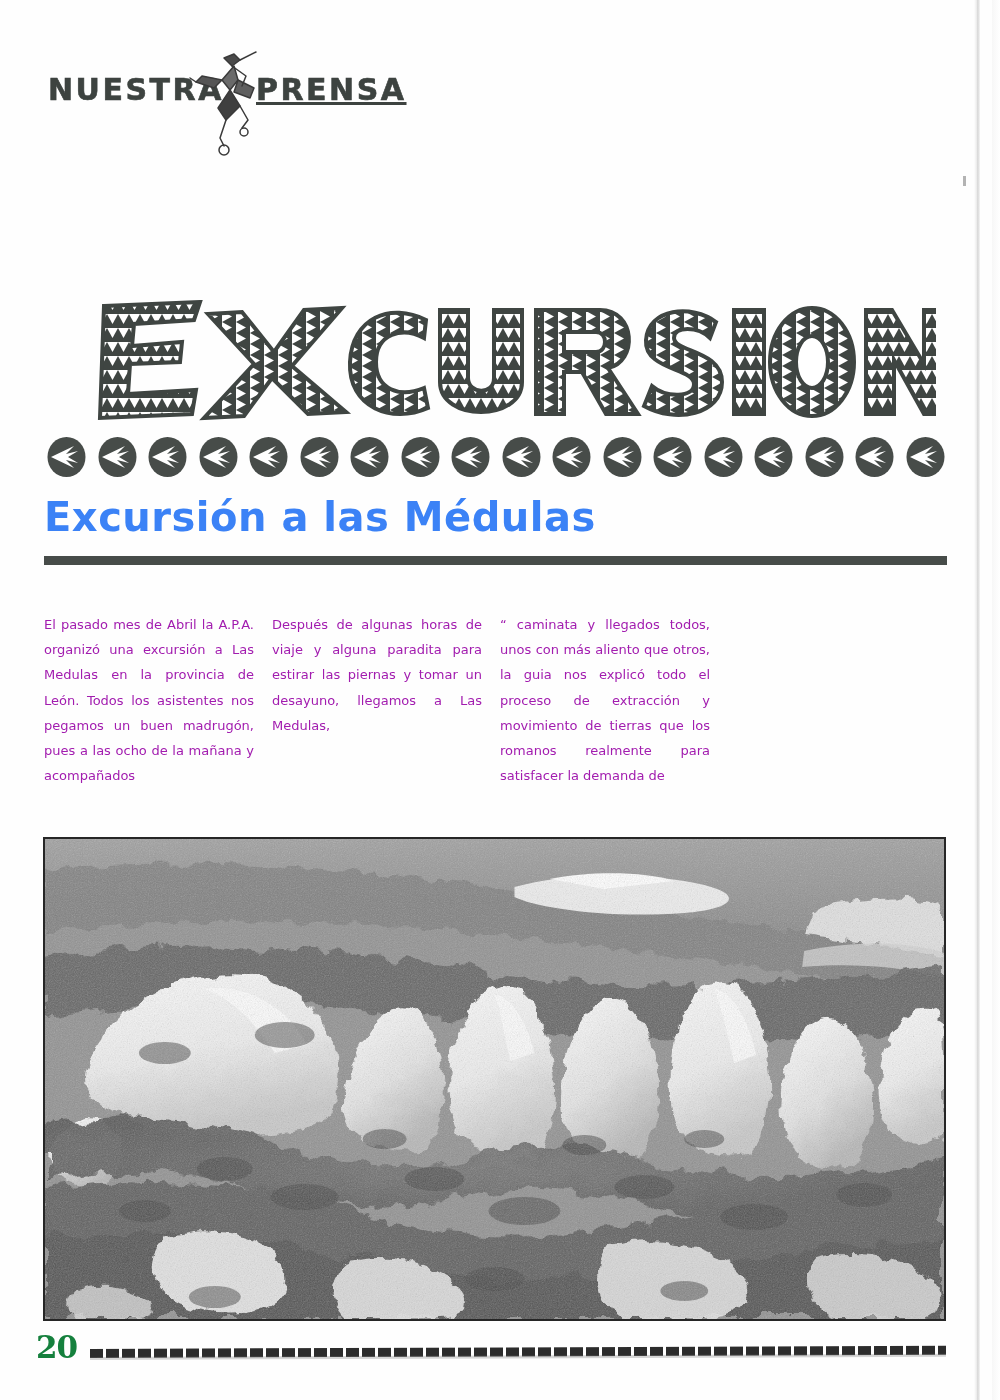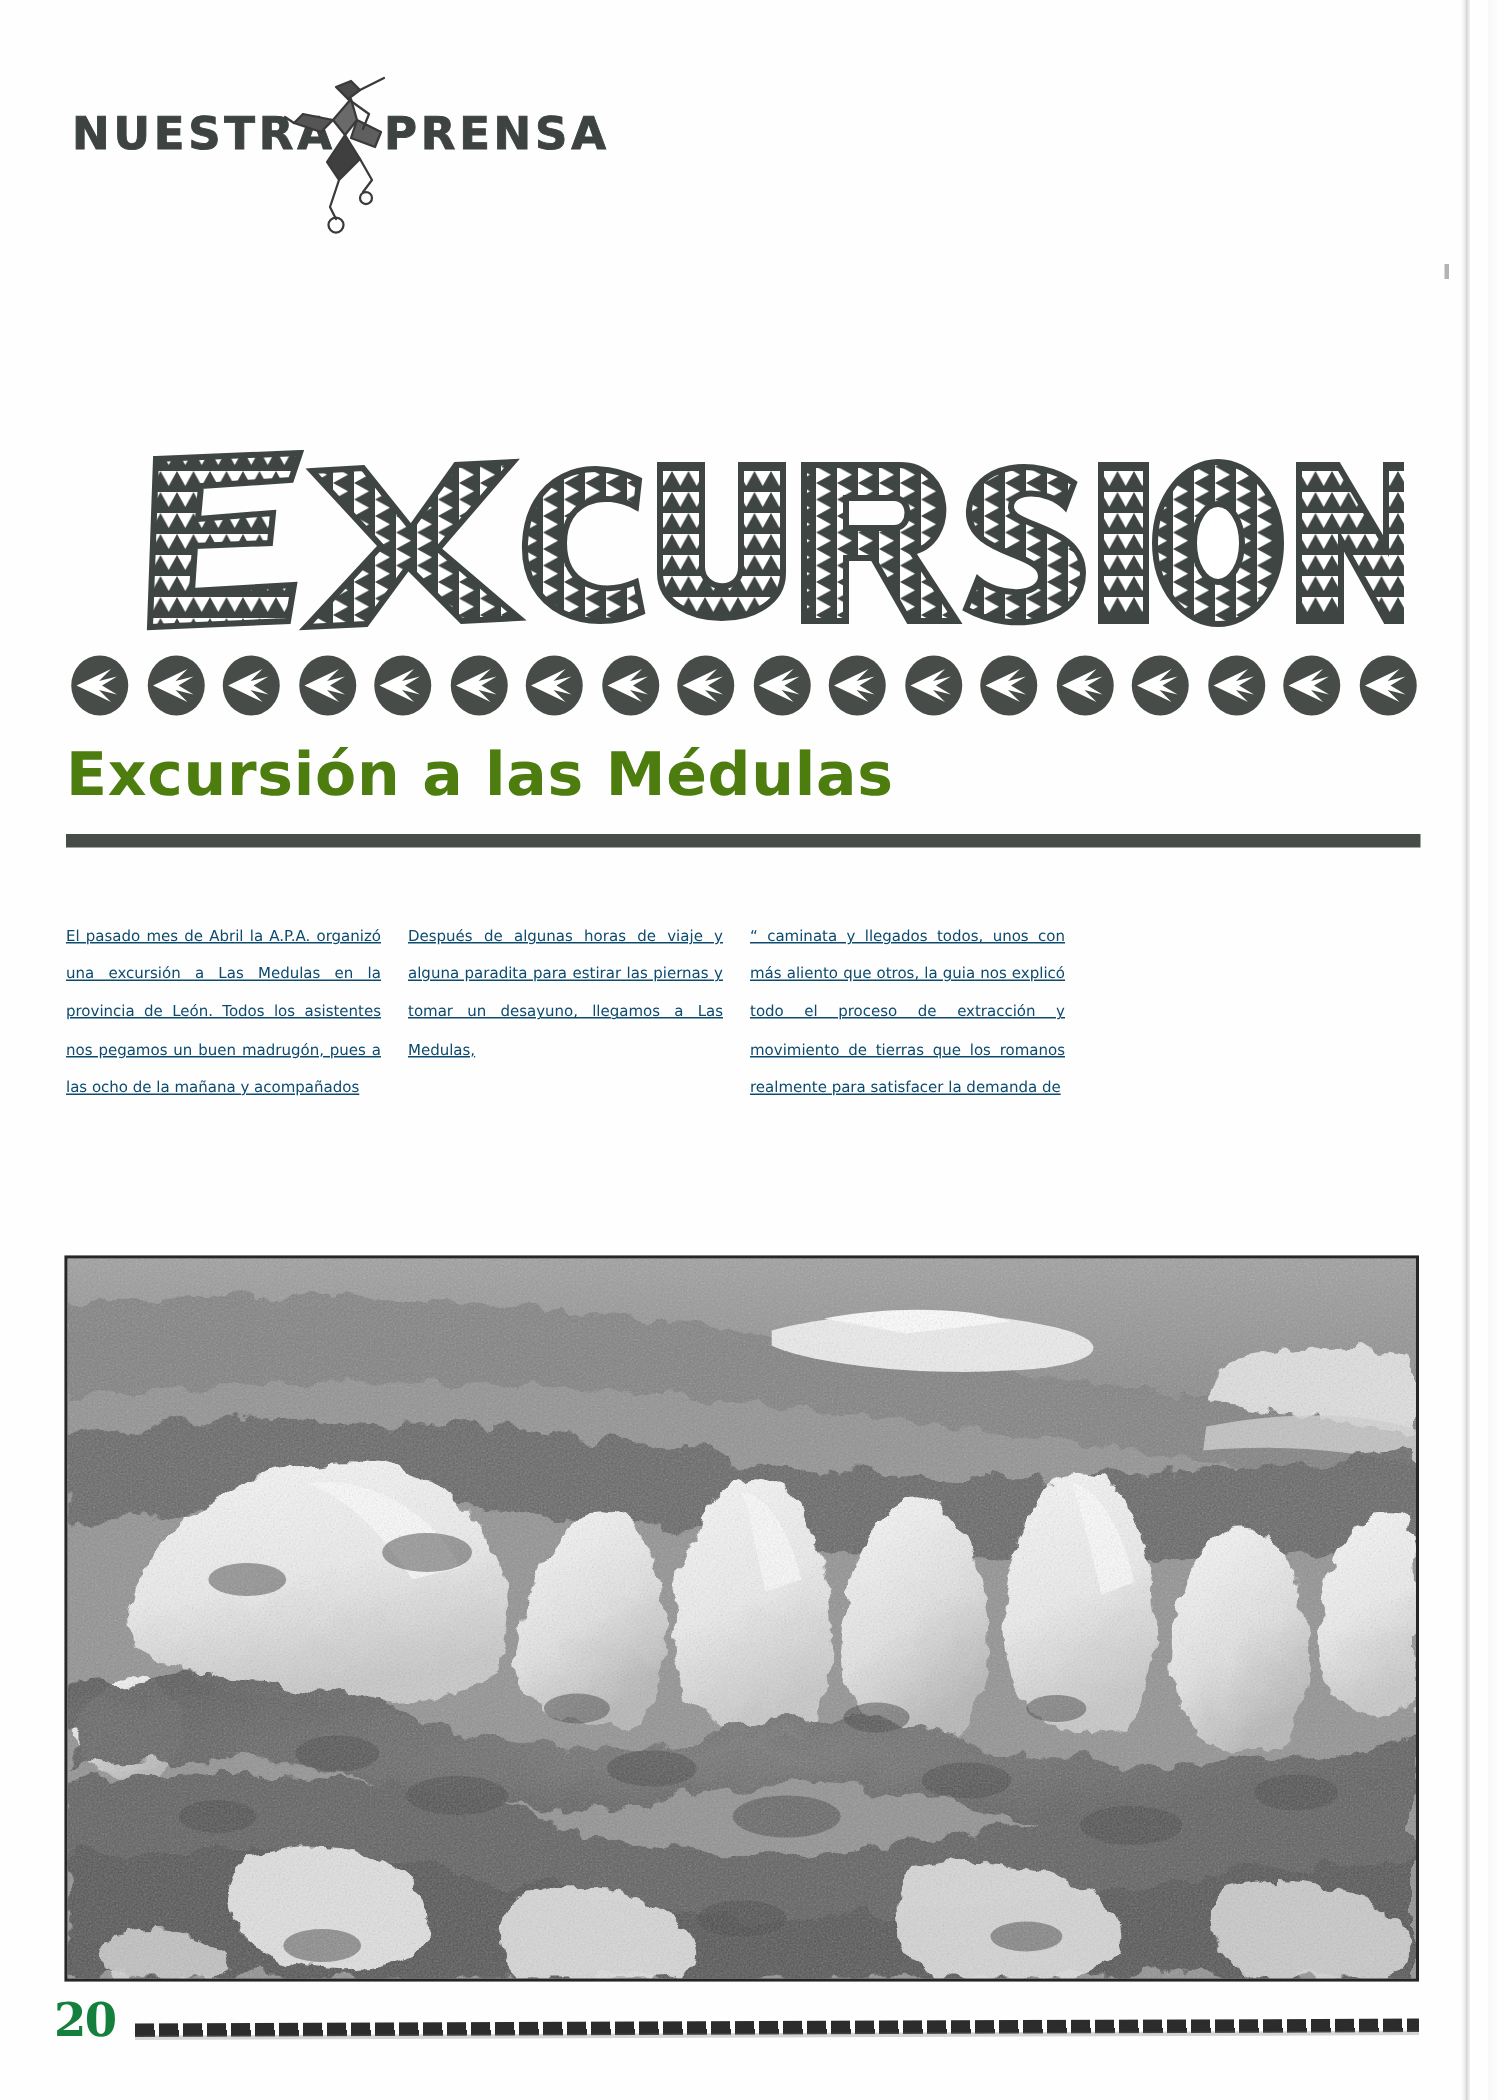--- a/index.html
+++ b/index.html
@@ -58,21 +58,21 @@
     position: absolute;
     top: 26px;
     font-family: "DejaVu Sans", sans-serif;
     font-weight: bold;
     font-size: 30px;
     letter-spacing: 2.5px;
     color: #3d4340;
     -webkit-text-stroke: 0.6px #3d4340;
   }
   .masthead-word.left  { left: 4px; }
-  .masthead-word.right { left: 212px; }
+  .masthead-word.right { left: 212px; text-decoration: underline; }
   .masthead-figure {
     position: absolute;
     left: 140px;
     top: 0px;
     width: 92px;
     height: 110px;
   }
 
   
   .display-title {
@@ -102,21 +102,21 @@
 
   
   .subtitle {
     position: absolute;
     left: 44px;
     top: 494px;
     font-family: "DejaVu Sans", sans-serif;
     font-weight: bold;
     font-size: 40px;
     letter-spacing: 0.5px;
-    color: #4d7c0f;
+    color: #3b82f6;
     white-space: nowrap;
   }
   .rule-heavy {
     position: absolute;
     left: 44px;
     top: 556px;
     width: 903px;
     height: 9px;
     background: #474c49;
   }
@@ -130,27 +130,26 @@
     display: flex;
     gap: 18px;
   }
   .col {
     width: 210px;
     flex: 0 0 210px;
   }
   .col p {
     margin: 0 0 0 0;
     font-family: "DejaVu Sans", sans-serif;
-    font-size: 10px;
+    font-size: 13px;
     line-height: 25.2px;
-    color: #0c4a6e;
+    color: #a21caf;
     text-align: justify;
     text-justify: inter-word;
     hyphens: none;
-    text-decoration: underline;
   }
   .col p + p { margin-top: 0; }
 
   
   .photo-frame {
     position: absolute;
     left: 43px;
     top: 837px;
     width: 903px;
     height: 484px;

